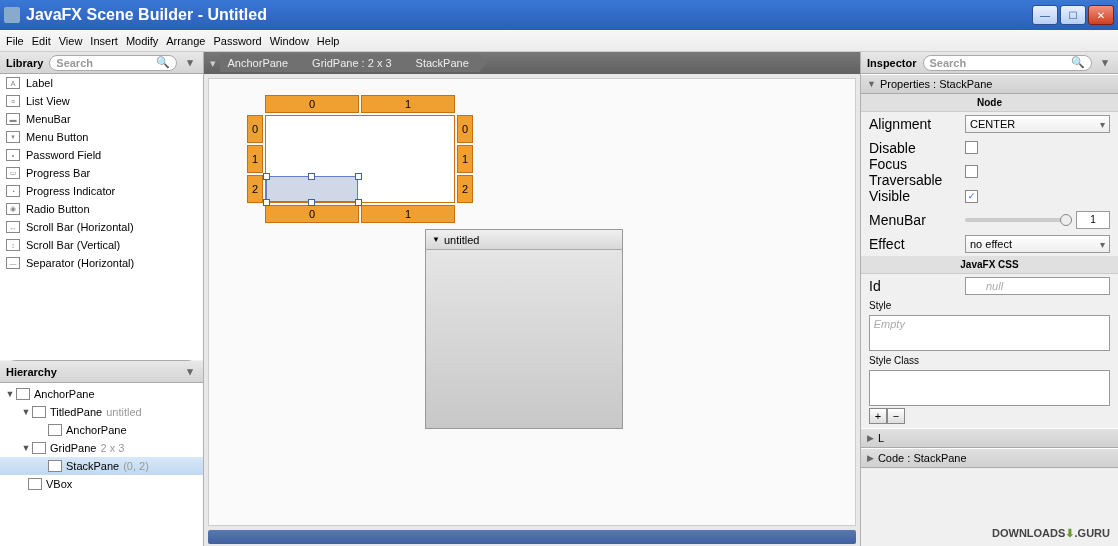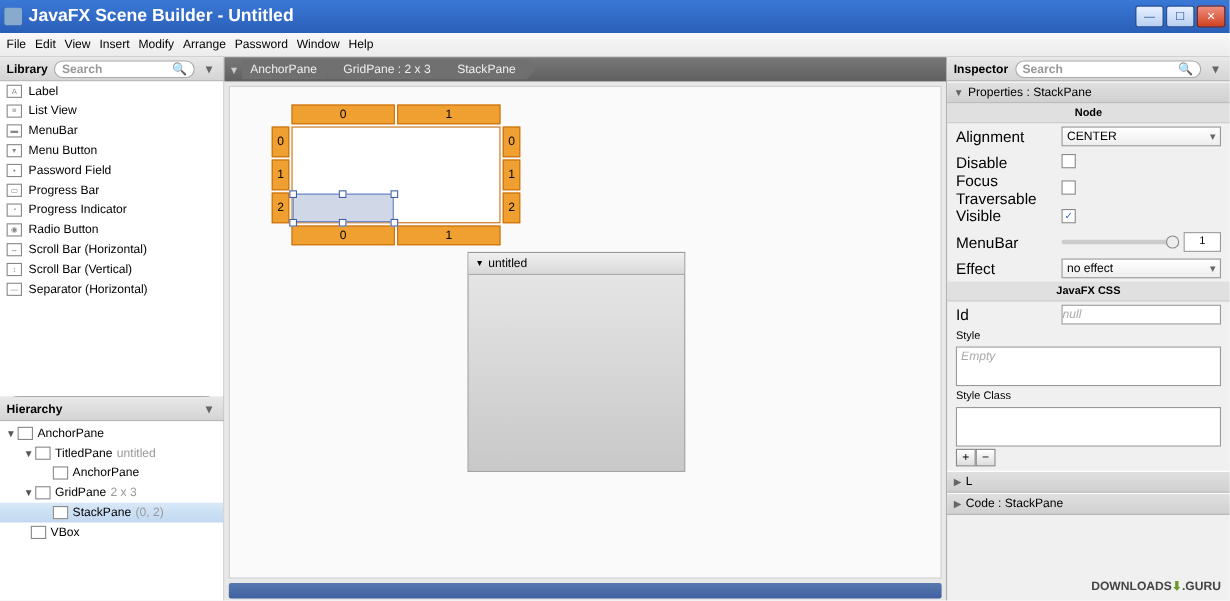--- a/index.html
+++ b/index.html
@@ -52,21 +52,21 @@
 .prop-row { display: flex; align-items: center; height: 24px; padding: 0 8px; }
 .prop-label { width: 96px; padding-right: 8px; font-size: 14px; }
 .prop-ctrl { flex: 1; }
 .combo { width: 100%; height: 18px; border: 1px solid #999; background: linear-gradient(#fff,#eee); display: flex; align-items: center; padding: 0 4px; font-size: 10px; position: relative; }
 .combo::after { content: "▾"; position: absolute; right: 4px; color: #666; }
 .chk { width: 13px; height: 13px; border: 1px solid #888; background: #fff; display: inline-flex; align-items: center; justify-content: center; font-size: 9px; color: #3060c0; }
 .slider-row { display: flex; align-items: center; gap: 4px; }
 .slider { flex: 1; height: 4px; background: #ccc; border-radius: 2px; position: relative; }
 .slider-thumb { position: absolute; right: 0; top: -4px; width: 12px; height: 12px; background: #eee; border: 1px solid #888; border-radius: 50%; }
 .num-input { width: 34px; height: 18px; border: 1px solid #999; background: #fff; text-align: center; font-size: 10px; line-height: 16px; }
-.txt-input { width: 100%; height: 18px; border: 1px solid #999; background: #fff; padding: 0 0; font-size: 10px; color: #aaa; font-style: italic; line-height: 16px; }
+.txt-input { width: 100%; height: 18px; border: 1px solid #999; background: #fff; padding: 0 20px; font-size: 10px; color: #aaa; font-style: italic; line-height: 16px; }
 .multi-txt { width: 94%; height: 36px; border: 1px solid #999; background: #fff; margin: 2px auto; padding: 2px 4px; color: #aaa; font-style: italic; font-size: 10px; display: block; }
 .lbl-left { padding: 2px 8px; font-size: 10px; }
 .plus-minus { display: flex; gap: 0; padding: 0 8px 4px; }
 .pm-btn { width: 18px; height: 16px; border: 1px solid #888; background: linear-gradient(#fff,#ddd); display: flex; align-items: center; justify-content: center; cursor: pointer; }
 .watermark { position: absolute; right: 8px; bottom: 4px; font-size: 20px; font-weight: bold; color: #444; font-family: Arial; pointer-events: none; }
 .watermark .g { color: #6a9a2a; }
 </style>
 </head>
 <body>
 

